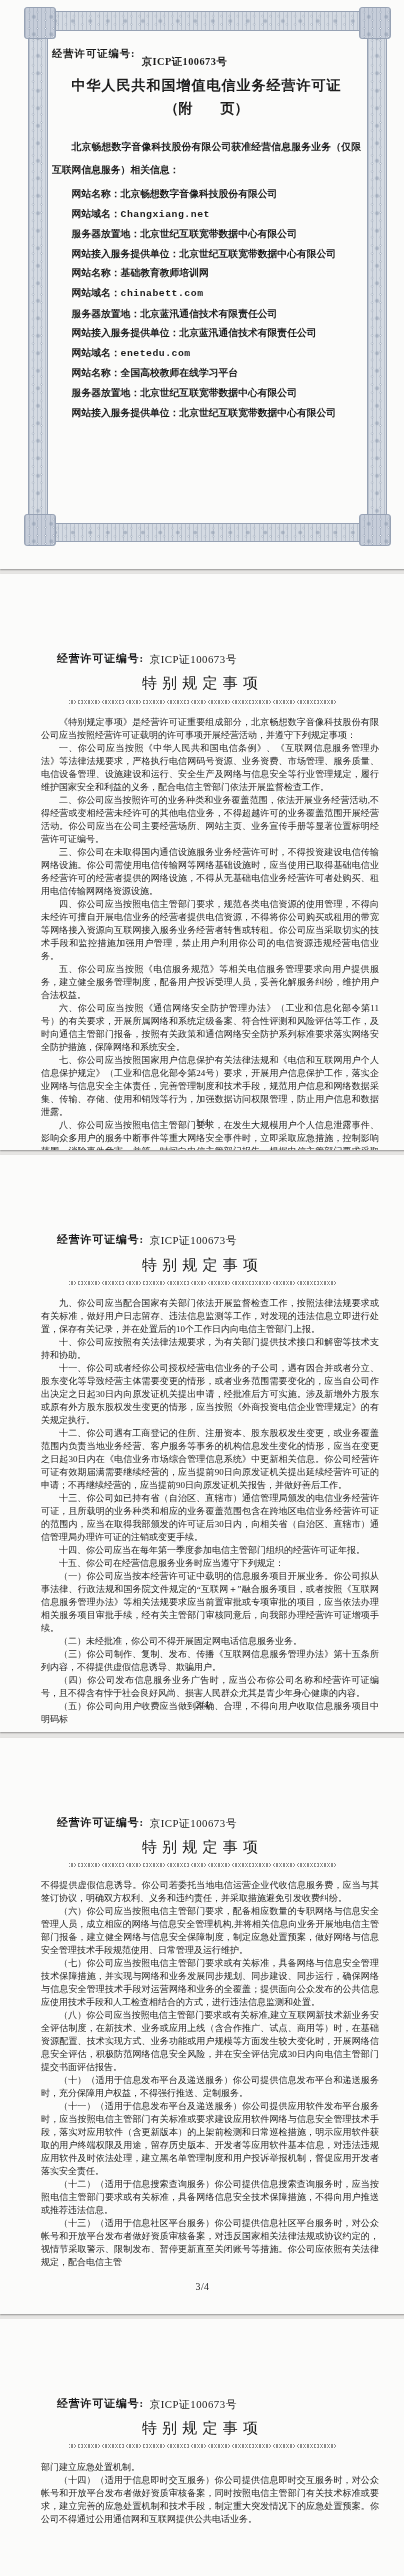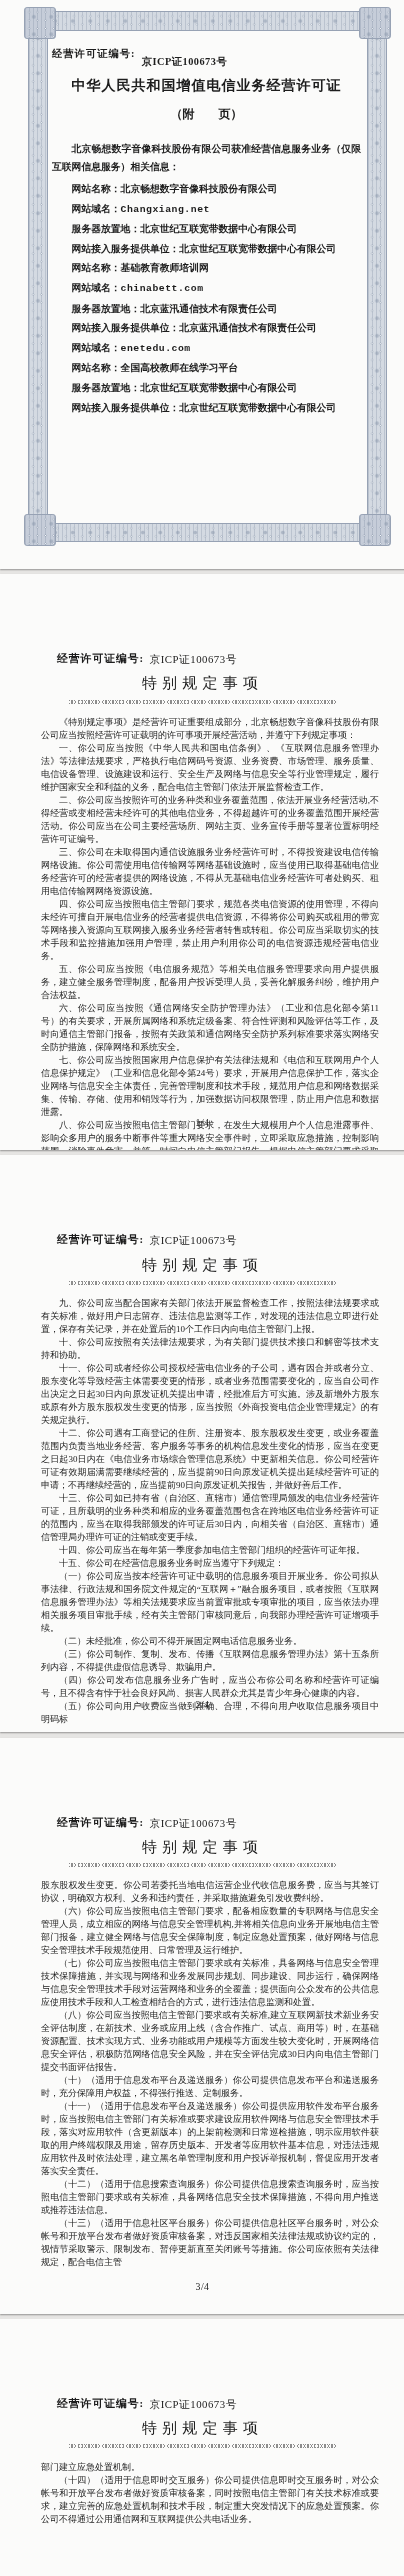--- a/index.html
+++ b/index.html
@@ -35,22 +35,22 @@
   .cf.bottom{left:0;right:0;bottom:0;height:17.5px;}
   .cf.left{top:0;bottom:0;left:0;width:17.5px;}
   .cf.right{top:0;bottom:0;right:0;width:17.5px;}
   .cf.corner{width:30px;height:30px;border-radius:3.1px;background-color:#c6cdd9;}
   .cf.tl{left:-4.1px;top:-4.1px;} .cf.tr{right:-4.1px;top:-4.1px;}
   .cf.bl{left:-4.1px;bottom:-4.1px;} .cf.br{right:-4.1px;bottom:-4.1px;}
   .cert-inner{position:absolute;left:52px;right:44px;top:47px;}
   .cert-no-label{font-size:10.3px;font-weight:700;letter-spacing:1px;}
   .cert-no-value{font-size:10.3px;font-weight:700;position:relative;top:8.2px;margin-left:6.2px;letter-spacing:0.5px;}
   .cert-title{margin:15.5px 0 0;text-align:center;font-size:14px;font-weight:700;letter-spacing:1px;}
-  .cert-subtitle{margin:11px 0 0;text-align:center;font-size:12px;font-weight:700;}
-  .cert-intro{margin:17.5px 0 3.1px;font-size:9.8px;font-weight:700;line-height:18px;text-indent:2em;text-align:justify;}
+  .cert-subtitle{margin:5px 0 0;text-align:center;font-size:14px;font-weight:700;}
+  .cert-intro{margin:17.5px 0 3.1px;font-size:9.8px;font-weight:700;line-height:23px;text-indent:2em;text-align:justify;}
   .entry-line{margin:0;font-size:9.8px;font-weight:700;line-height:19.6px;text-indent:2em;text-align:justify;}
   .entry-line .mono{font-family:"Liberation Mono","DejaVu Sans Mono",monospace;letter-spacing:0.5px;}
   
   .reg{height:576px;}
   .reg.h3{height:577px;}
   .reg.h5{height:554px;box-shadow:none;}
   .reg-head{padding-top:78px;margin-left:57px;}
   .reg-no-label{font-size:10.8px;font-weight:700;letter-spacing:1px;}
   .reg-no-value{font-size:10.8px;margin-left:5.2px;position:relative;top:1px;letter-spacing:0.5px;}
   .reg-title{margin:8.2px 0 0;text-align:center;font-size:15px;font-weight:400;letter-spacing:5.2px;}
@@ -158,21 +158,21 @@
 
   <div class="gap"></div>
 
   <section class="page reg">
     <div class="reg-head">
       <span class="reg-no-label">经营许可证编号:</span><span class="reg-no-value">京ICP证100673号</span>
     </div>
     <h2 class="reg-title">特别规定事项</h2>
     <div class="zigzag"></div>
     <div class="reg-body">
-      <p class="cont">股东股权发生变更。你公司若委托当地电信运营企业代收信息服务费，应当与其签订协议，明确双方权利、义务和违约责任，并采取措施避免引发收费纠纷。</p>
+      <p class="cont">不得提供虚假信息诱导。你公司若委托当地电信运营企业代收信息服务费，应当与其签订协议，明确双方权利、义务和违约责任，并采取措施避免引发收费纠纷。</p>
       <p>（六）你公司应当按照电信主管部门要求，配备相应数量的专职网络与信息安全管理人员，成立相应的网络与信息安全管理机构,并将相关信息向业务开展地电信主管部门报备，建立健全网络与信息安全保障制度，制定应急处置预案，做好网络与信息安全管理技术手段规范使用、日常管理及运行维护。</p>
       <p>（七）你公司应当按照电信主管部门要求或有关标准，具备网络与信息安全管理技术保障措施，并实现与网络和业务发展同步规划、同步建设、同步运行，确保网络与信息安全管理技术手段对运营网络和业务的全覆盖；提供面向公众发布的公共信息应使用技术手段和人工检查相结合的方式，进行违法信息监测和处置。</p>
       <p>（八）你公司应当按照电信主管部门要求或有关标准,建立互联网新技术新业务安全评估制度，在新技术、业务或应用上线（含合作推广、试点、商用等）时，在基础资源配置、技术实现方式、业务功能或用户规模等方面发生较大变化时，开展网络信息安全评估，积极防范网络信息安全风险，并在安全评估完成30日内向电信主管部门提交书面评估报告。</p>
       <p>（十）（适用于信息发布平台及递送服务）你公司提供信息发布平台和递送服务时，充分保障用户权益，不得强行推送、定制服务。</p>
       <p>（十一）（适用于信息发布平台及递送服务）你公司提供应用软件发布平台服务时，应当按照电信主管部门有关标准或要求建设应用软件网络与信息安全管理技术手段，落实对应用软件（含更新版本）的上架前检测和日常巡检措施，明示应用软件获取的用户终端权限及用途，留存历史版本、开发者等应用软件基本信息，对违法违规应用软件及时依法处理，建立黑名单管理制度和用户投诉举报机制，督促应用开发者落实安全责任。</p>
       <p>（十二）（适用于信息搜索查询服务）你公司提供信息搜索查询服务时，应当按照电信主管部门要求或有关标准，具备网络信息安全技术保障措施，不得向用户推送或推荐违法信息。</p>
       <p>（十三）（适用于信息社区平台服务）你公司提供信息社区平台服务时，对公众帐号和开放平台发布者做好资质审核备案，对违反国家相关法律法规或协议约定的，视情节采取警示、限制发布、暂停更新直至关闭账号等措施。你公司应依照有关法律规定，配合电信主管</p>
     </div>
     <div class="page-num">3/4</div>
   </section>

